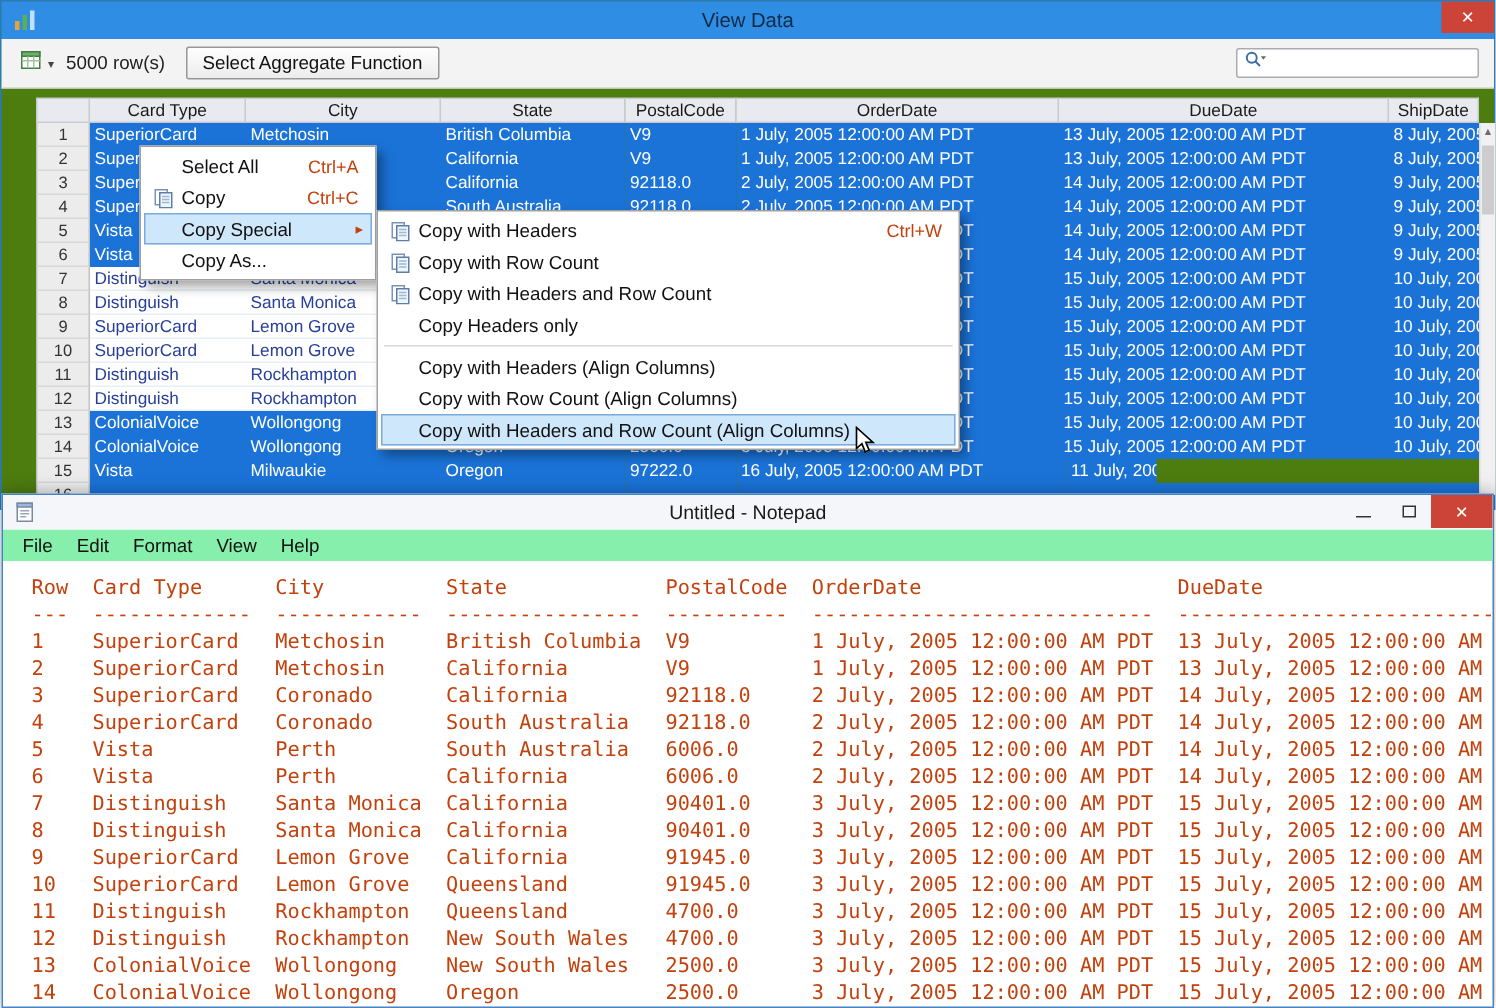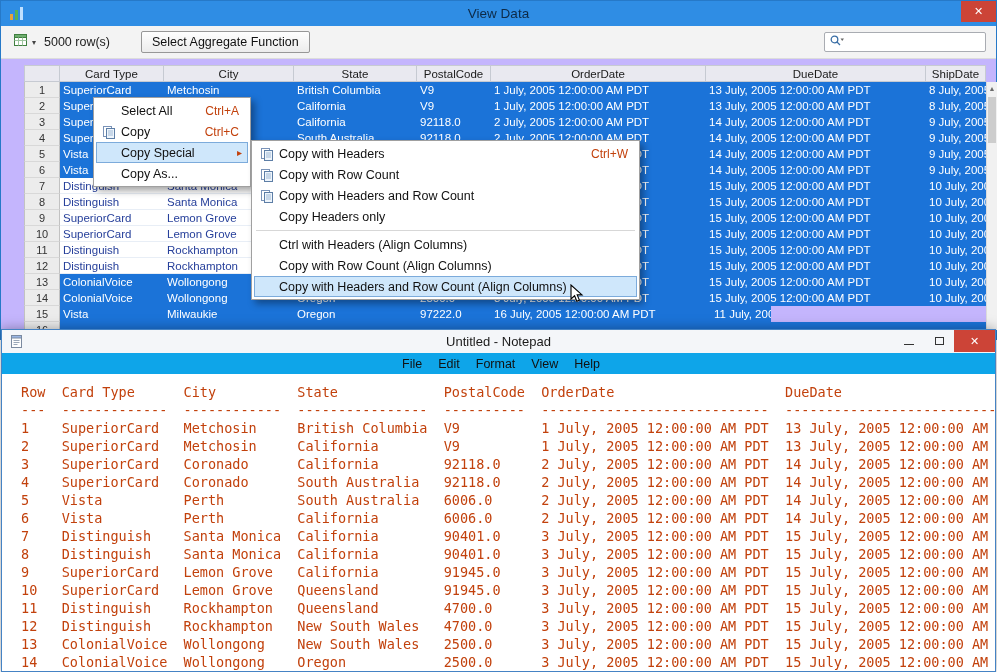--- a/index.html
+++ b/index.html
@@ -1,32 +1,32 @@
 <!DOCTYPE html>
 <html style="--titlebar_blue: #2f8de4; --window_border: #2679c8; --selection_blue: #1b73d8; --close_red: #cc4437; --menu_highlight: #cfe7fb; --menu_highlight_border: #7cabdb; --grid_header_bg: #e9e9f0; --grid_plain_text: #27409b;"><head>
 <meta charset="utf-8">
 <style>
   html,body{margin:0;padding:0;}
   .screen{position:relative;width:997px;height:672px;overflow:hidden;background:#fff;
           font-family:"Liberation Sans",sans-serif;-webkit-font-smoothing:antialiased;}
 
   
   .vd-window{position:absolute;left:0;top:0;width:997px;height:340px;border:1px solid var(--window_border,#2679c8);
-             box-sizing:border-box;background:#c4b5fd;}
+             box-sizing:border-box;background:#4d7c0f;}
   .vd-titlebar{height:25px;background:var(--titlebar_blue,#2f8de4);position:relative;display:flex;align-items:center;}
   .vd-app-icon{margin-left:8px;display:flex;align-items:center;}
   .vd-title{position:absolute;left:50%;transform:translateX(-50%);font-size:13.5px;color:#0d2a47;}
   .vd-close{position:absolute;right:0;top:0;width:35px;height:21px;background:var(--close_red,#cc4437);
             border:none;color:#fff;font-size:11px;display:flex;align-items:center;justify-content:center;padding:0;}
   .vd-toolbar{height:32px;background:#f3f3f3;border-bottom:1px solid #dcdcdc;display:flex;align-items:center;
               padding:0 10px;}
   .export-btn{display:flex;align-items:center;gap:3px;background:transparent;border:none;padding:2px;}
   .caret{font-size:8px;color:#444;}
   .rowcount{font-size:12.5px;color:#222;margin-left:6px;}
-  .agg-btn{margin-left:31px;height:22px;padding:0 10px;font-size:12.5px;color:#111;
+  .agg-btn{margin-left:14px;height:22px;padding:0 10px;font-size:12.5px;color:#111;
            background:linear-gradient(#fefefe,#ececec);border:1px solid #979797;border-radius:2px;}
   .searchbox{margin-left:auto;width:162px;height:20px;background:#fff;border:1px solid #a9acb2;border-radius:2px;
              display:flex;align-items:center;padding:0 4px;gap:3px;box-sizing:border-box;}
   .searchbox input{border:none;outline:none;flex:1;font-size:12px;height:16px;padding:0;min-width:0;
                    font-family:"Liberation Sans",sans-serif;}
 
   
   #grid{position:absolute;left:23px;top:64px;width:962px;height:265px;overflow:hidden;font-size:11.5px;}
   .g-header,.g-row{display:flex;}
   .g-hcell{height:17px;line-height:16px;text-align:center;background:var(--grid_header_bg,#e9e9f0);
@@ -67,21 +67,21 @@
              box-sizing:border-box;background:#fff;box-shadow:0 0 12px rgba(0,0,0,.35);z-index:40;}
   .np-titlebar{height:23px;background:#f4f6f9;position:relative;display:flex;align-items:center;}
   .np-icon{margin-left:7px;display:flex;align-items:center;}
   .np-title{position:absolute;left:50%;transform:translateX(-50%);font-size:13px;color:#1a1a1a;}
   .np-controls{position:absolute;right:0;top:0;display:flex;height:22px;}
   .np-btn{width:30px;height:22px;display:flex;align-items:center;justify-content:center;background:transparent;
           border:none;padding:0;}
   .np-btn.close{width:41px;background:var(--close_red,#cc4437);color:#fff;font-size:11px;}
   .glyph-min{display:block;width:10px;height:1px;background:#333;margin-top:7px;}
   .glyph-max{display:block;width:9px;height:8px;border:1px solid #333;box-sizing:border-box;}
-  .np-menubar{height:21px;display:flex;align-items:center;padding-left:5px;background:#0ea5e9;justify-content:center;}
+  .np-menubar{height:21px;display:flex;align-items:center;padding-left:5px;background:#86efac;}
   .np-menu-item{padding:0 8px;font-size:12.5px;color:#111;}
   .np-content{position:absolute;left:0;right:0;top:44px;bottom:0;overflow:hidden;
               font-family:"DejaVu Sans Mono","Liberation Mono",monospace;font-size:13.5px;line-height:18px;
               white-space:pre;padding:9px 0 0 19px;color:#c2410c;}
 </style>
 </head>
 <body>
 
 <div class="screen">
 
@@ -366,21 +366,21 @@
         <span class="m-right"></span>
       </div>
       <div class="m-item">
         <span class="m-icon"></span>
         <span class="m-label">Copy Headers only</span>
         <span class="m-right"></span>
       </div>
       <div class="m-sep"></div>
       <div class="m-item">
         <span class="m-icon"></span>
-        <span class="m-label">Ctrl with Headers (Align Columns)</span>
+        <span class="m-label">Copy with Headers (Align Columns)</span>
         <span class="m-right"></span>
       </div>
       <div class="m-item">
         <span class="m-icon"></span>
         <span class="m-label">Copy with Row Count (Align Columns)</span>
         <span class="m-right"></span>
       </div>
       <div class="m-item hl">
         <span class="m-icon"></span>
         <span class="m-label">Copy with Headers and Row Count (Align Columns)</span>

